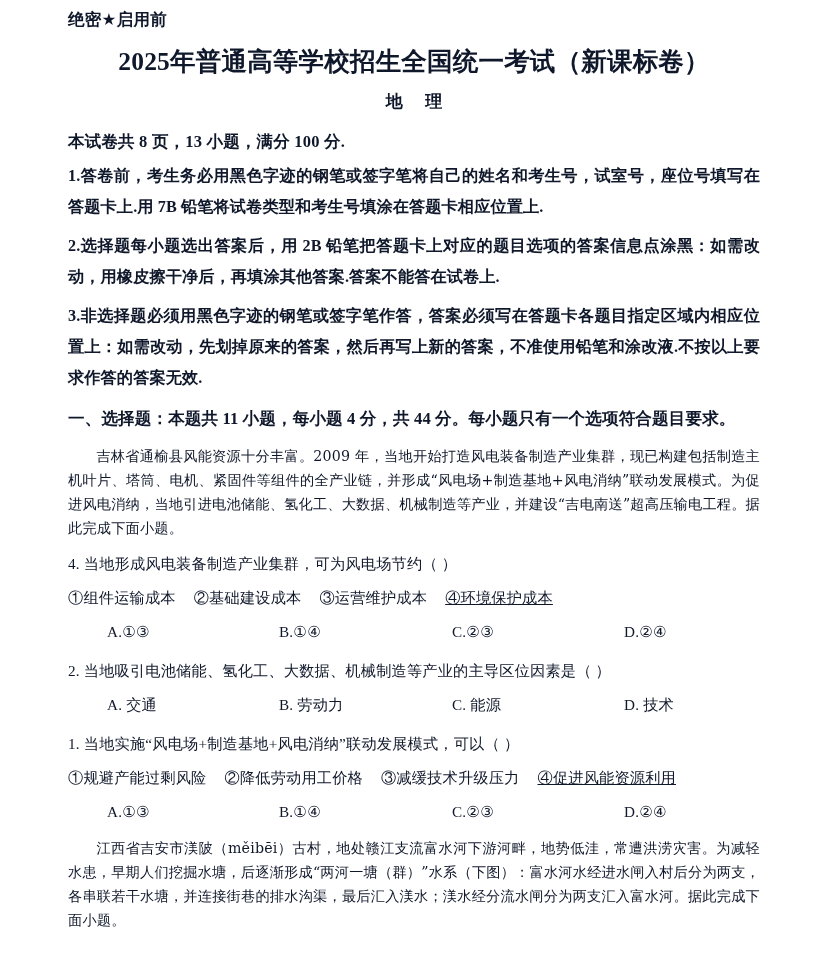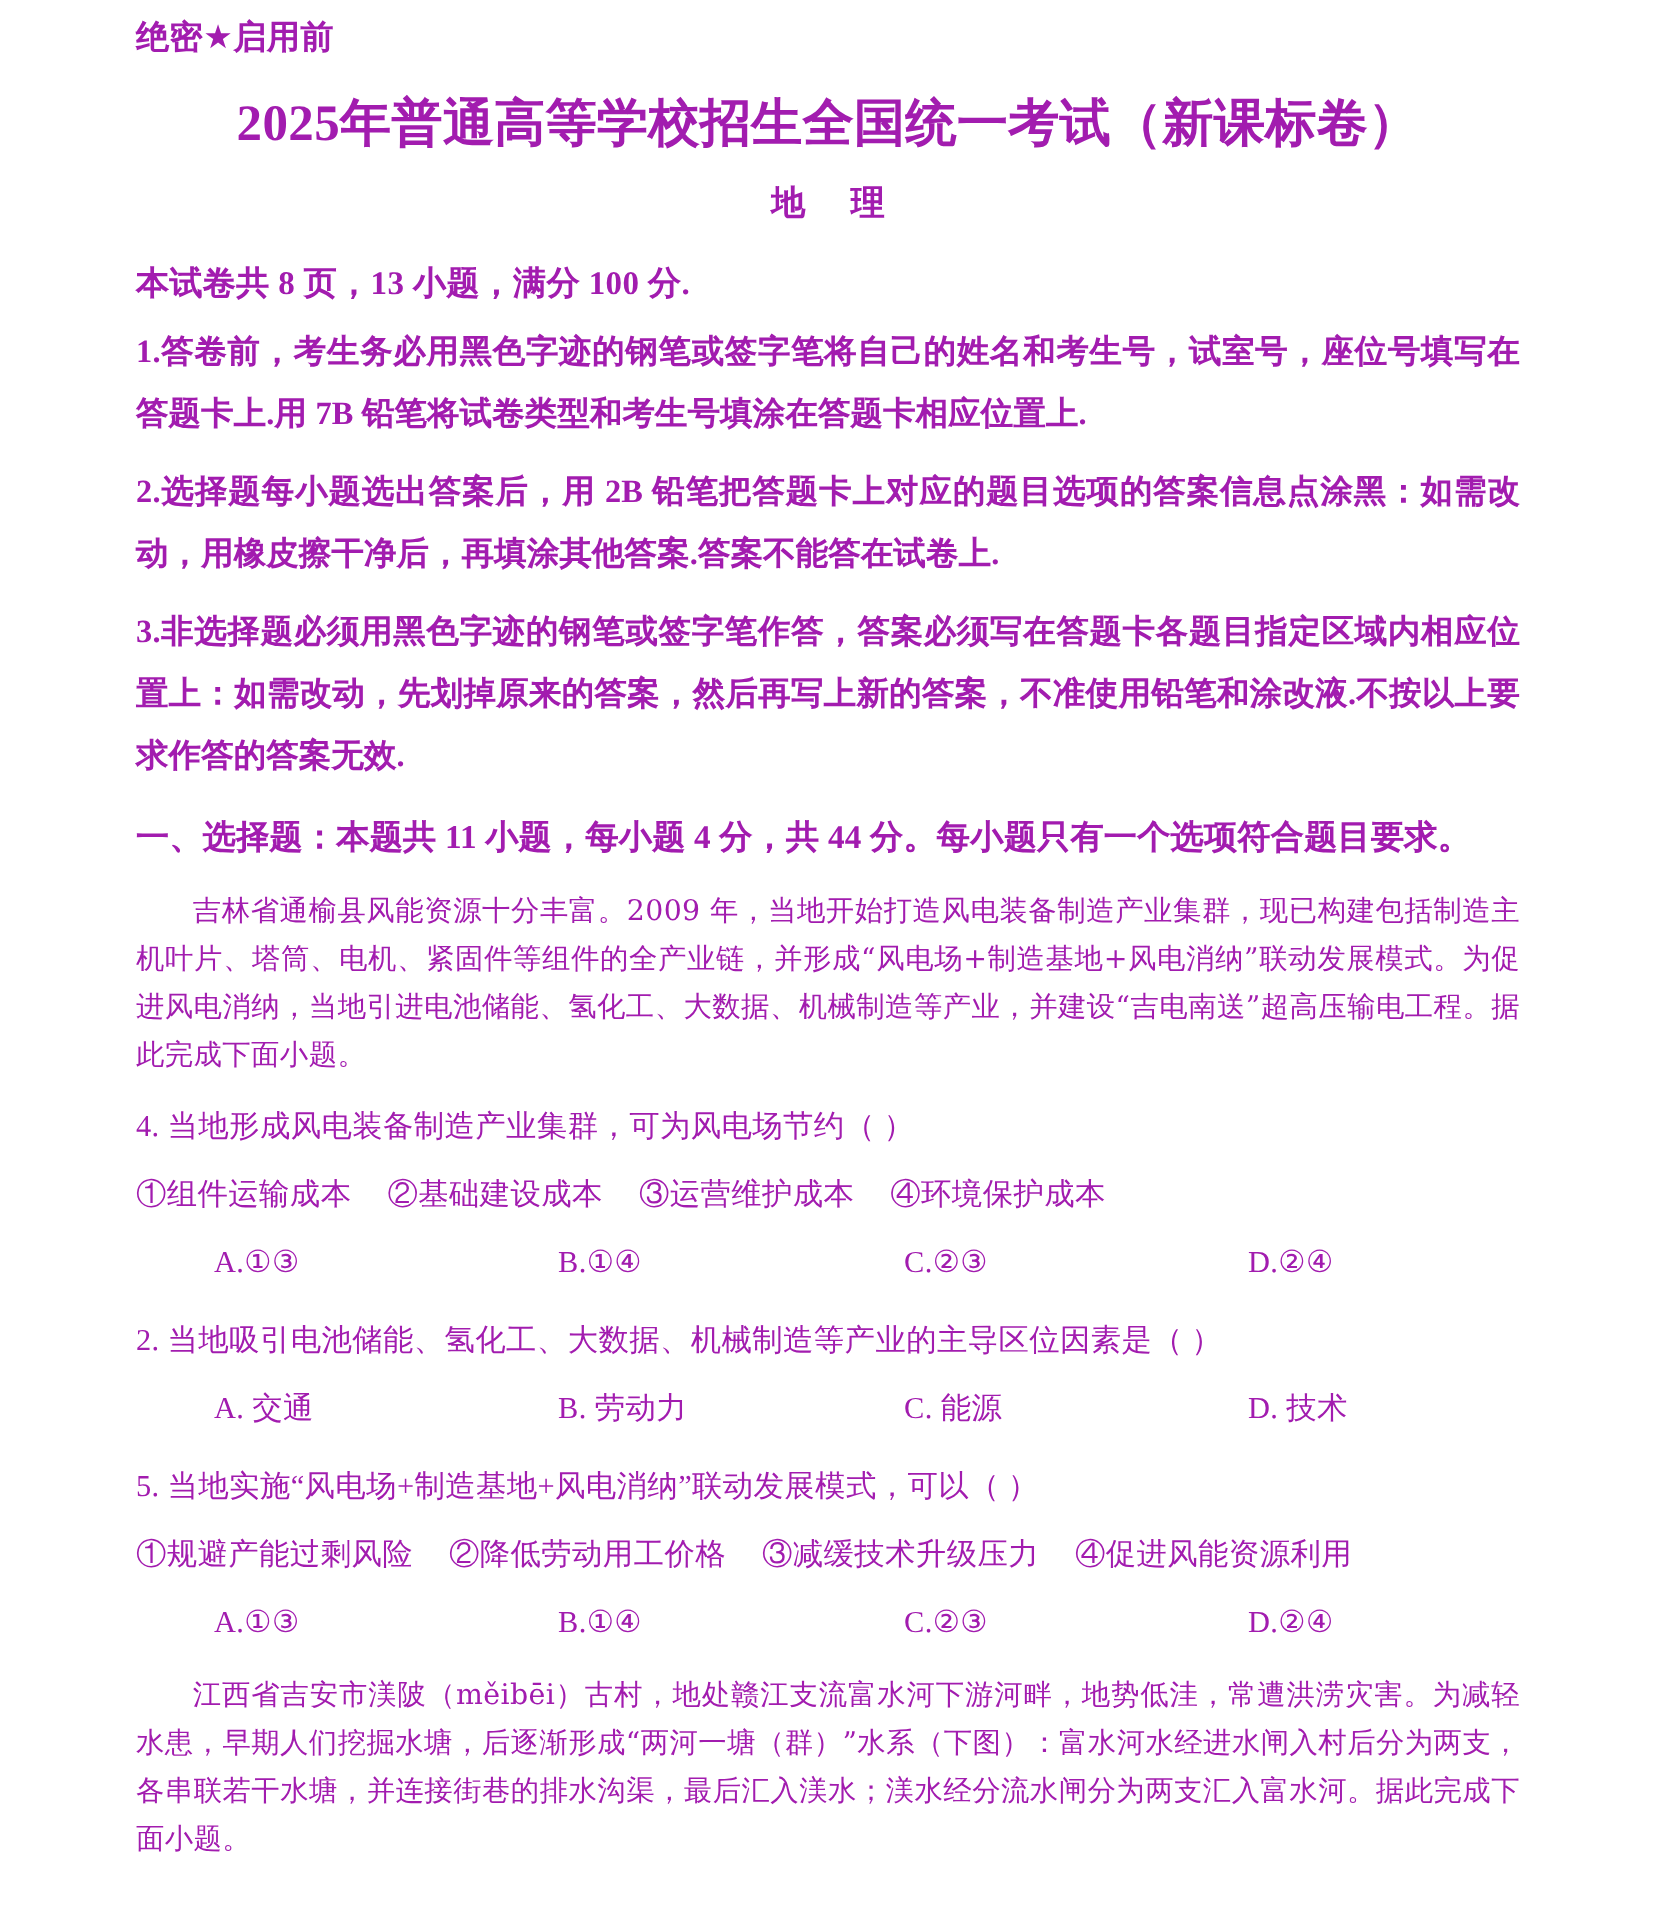--- a/index.html
+++ b/index.html
@@ -7,21 +7,21 @@
     padding: 0;
     background: #ffffff;
   }
   .page {
     position: relative;
     width: 828px;
     height: 965px;
     background: #ffffff;
     overflow: hidden;
     font-family: "Liberation Serif", "DejaVu Serif", serif;
-    color: #a21caf;
+    color: #0f172a;
     box-sizing: border-box;
     padding: 0 68px 0 68px;
   }
 
   
   .secret-line {
     font-family: "Liberation Sans", "DejaVu Sans", sans-serif;
     font-weight: bold;
     font-size: 16.5px;
     line-height: 1;
@@ -101,21 +101,21 @@
     margin-top: 8px;
     letter-spacing: 0.2px;
   }
   .sub-options {
     font-size: 15.2px;
     line-height: 31px;
     margin-top: 3px;
     letter-spacing: 0.2px;
   }
   .sub-options .so { margin-right: 14px; }
-  .sub-options .so:last-child { margin-right: 0; }
+  .sub-options .so:last-child { margin-right: 0; text-decoration: underline; }
 
   .choice-row {
     position: relative;
     height: 31px;
     line-height: 31px;
     font-size: 15.2px;
     margin-top: 3px;
     margin-left: 39px;
   }
   .choice-row .ch {
@@ -166,21 +166,21 @@
   </div>
 
   <div class="question">2. 当地吸引电池储能、氢化工、大数据、机械制造等产业的主导区位因素是（    ）</div>
   <div class="choice-row">
     <span class="ch a">A. 交通</span>
     <span class="ch b">B. 劳动力</span>
     <span class="ch c">C. 能源</span>
     <span class="ch d">D. 技术</span>
   </div>
 
-  <div class="question">5. 当地实施“风电场+制造基地+风电消纳”联动发展模式，可以（    ）</div>
+  <div class="question">1. 当地实施“风电场+制造基地+风电消纳”联动发展模式，可以（    ）</div>
   <div class="sub-options">
     <span class="so">①规避产能过剩风险</span>
     <span class="so">②降低劳动用工价格</span>
     <span class="so">③减缓技术升级压力</span>
     <span class="so">④促进风能资源利用</span>
   </div>
   <div class="choice-row">
     <span class="ch a">A.①③</span>
     <span class="ch b">B.①④</span>
     <span class="ch c">C.②③</span>

